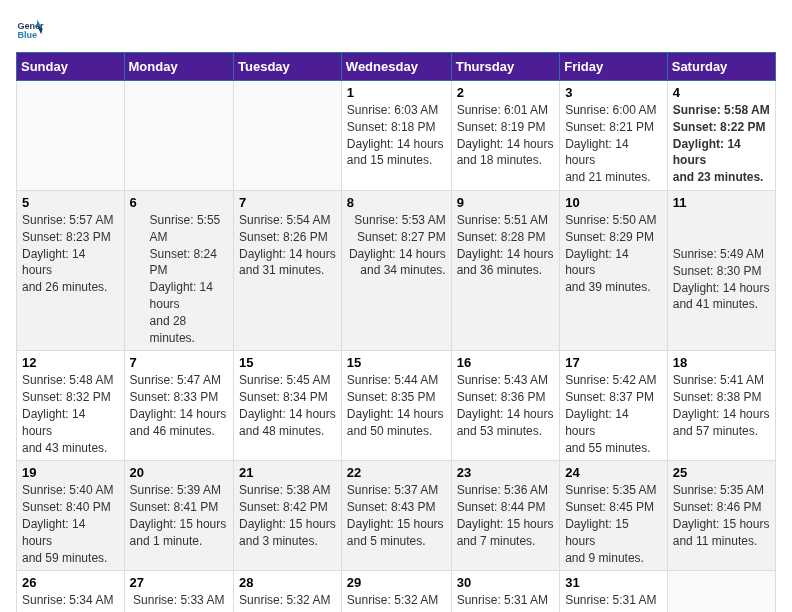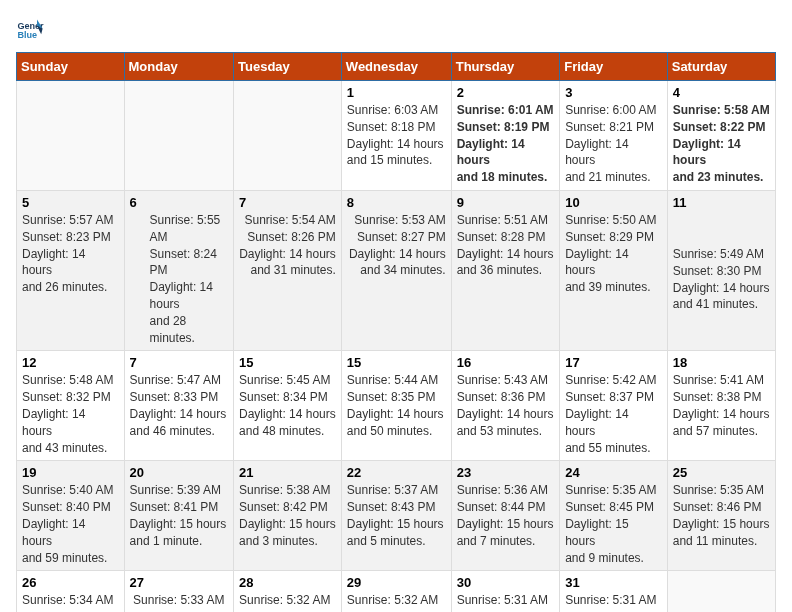--- a/index.html
+++ b/index.html
@@ -37,21 +37,21 @@
       font-size: 15px;
       color: #333;
       margin-top: 2px;
     }
     table {
       width: 100%;
       border-collapse: collapse;
       font-size: 11px;
     }
     thead tr th {
-      background-color: #c2410c;
+      background-color: #4c1d95;
       color: #fff;
       padding: 6px 4px;
       text-align: left;
       font-size: 13px;
       font-weight: bold;
       border: 1px solid #2e6da4;
     }
     tbody tr {
       border-bottom: 1px solid #ccc;
     }
@@ -120,21 +120,21 @@
         <td class="empty-cell"></td>
         <td>
           <span class="day-num">1</span>
           <div class="day-info" style="white-space: pre-line;">Sunrise: 6:03 AM
 Sunset: 8:18 PM
 Daylight: 14 hours
 and 15 minutes.</div>
         </td>
         <td>
           <span class="day-num">2</span>
-          <div class="day-info" style="white-space: pre-line; font-weight: bold;">Sunrise: 6:01 AM
+          <div class="day-info" style="white-space: pre-line;">Sunrise: 6:01 AM
 Sunset: 8:19 PM
 Daylight: 14 hours
 and 18 minutes.</div>
         </td>
         <td>
           <span class="day-num">3</span>
           <div class="day-info" style="white-space: pre-line;">Sunrise: 6:00 AM
 Sunset: 8:21 PM
 Daylight: 14 hours
 and 21 minutes.</div>
@@ -157,21 +157,21 @@
         </td>
         <td>
           <span class="day-num">6</span>
           <div class="day-info" style="white-space: pre-line; margin-left: 20px;">Sunrise: 5:55 AM
 Sunset: 8:24 PM
 Daylight: 14 hours
 and 28 minutes.</div>
         </td>
         <td>
           <span class="day-num">7</span>
-          <div class="day-info" style="white-space: pre-line; text-align: right;">Sunrise: 5:54 AM
+          <div class="day-info" style="white-space: pre-line;">Sunrise: 5:54 AM
 Sunset: 8:26 PM
 Daylight: 14 hours
 and 31 minutes.</div>
         </td>
         <td>
           <span class="day-num">8</span>
           <div class="day-info" style="white-space: pre-line; text-align: right;">Sunrise: 5:53 AM
 Sunset: 8:27 PM
 Daylight: 14 hours
 and 34 minutes.</div>

